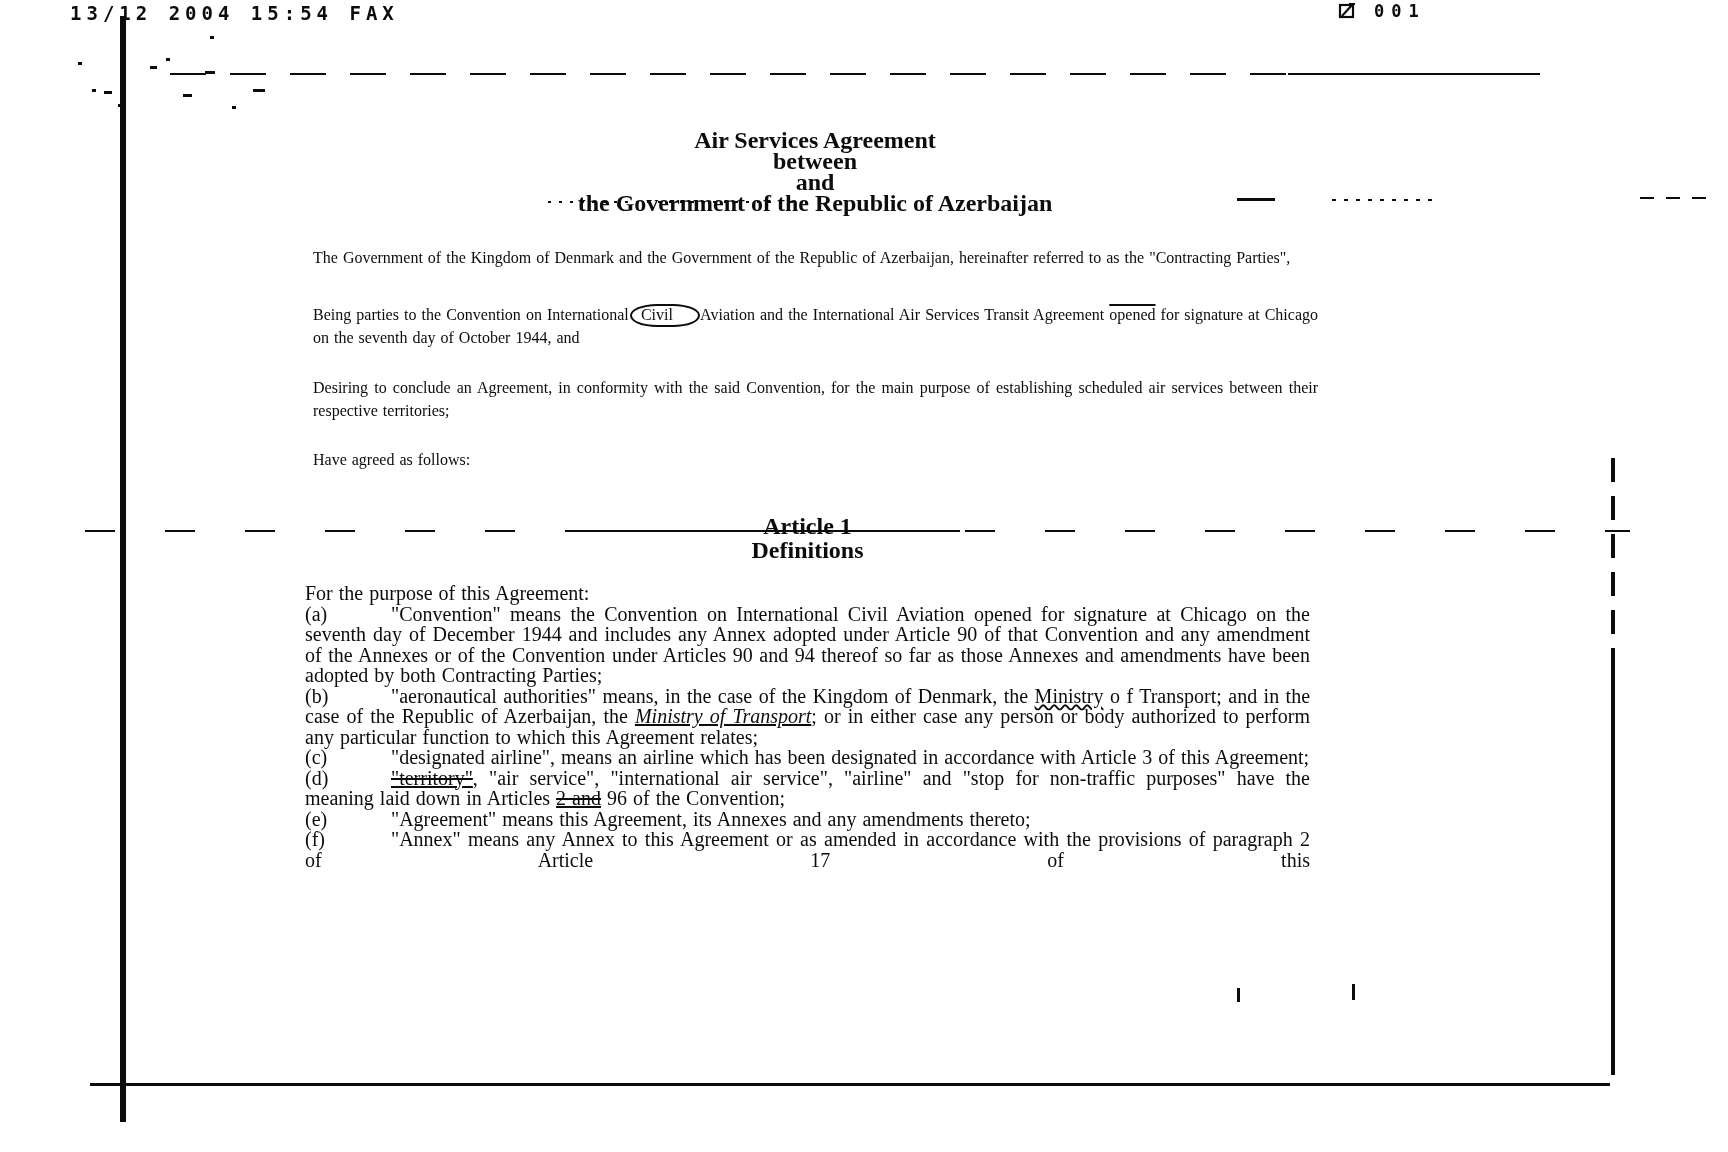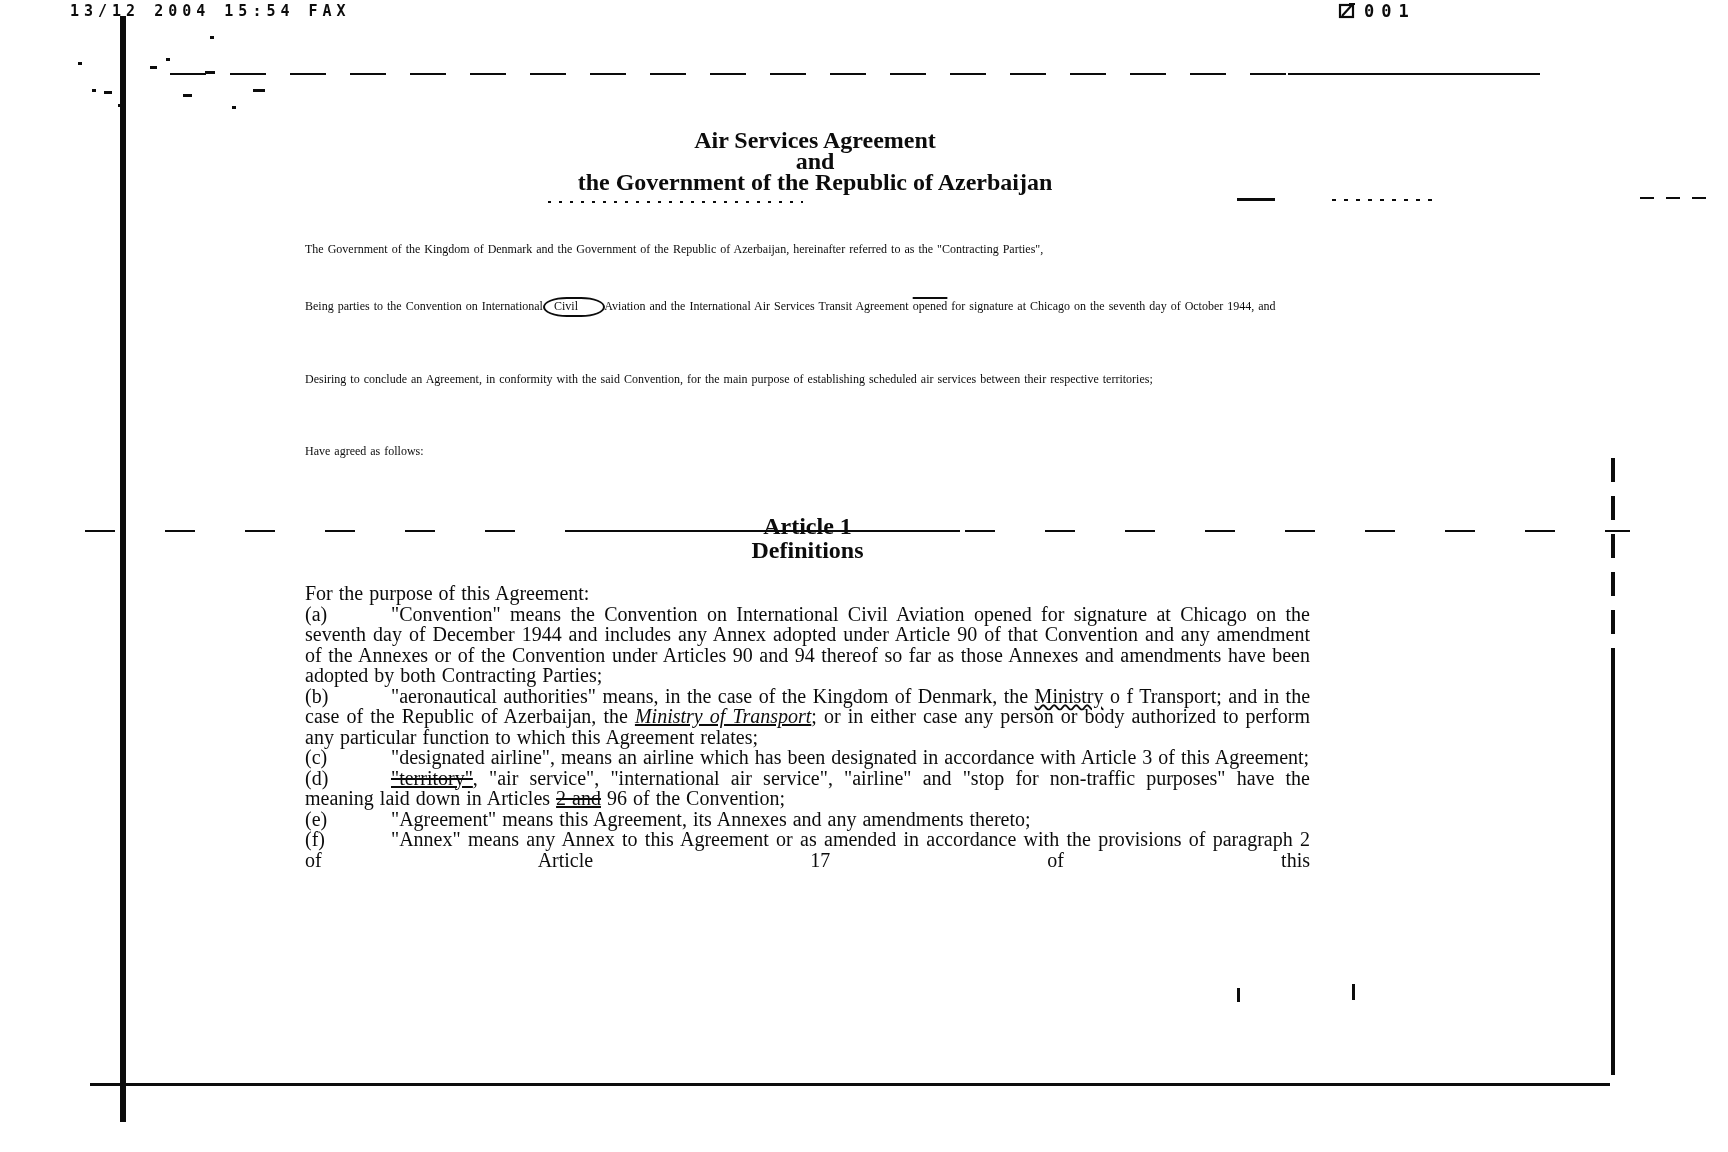--- a/index.html
+++ b/index.html
@@ -10,26 +10,26 @@
     background: #ffffff;
     overflow: hidden;
     font-family: "Liberation Serif", "DejaVu Serif", serif;
     color: #0c0c0c;
   }
 
   
   .fax-ts {
     position: absolute; left: 70px; top: 2px;
     font-family: "DejaVu Sans Mono", "Liberation Mono", monospace;
-    font-weight: bold; font-size: 15px; letter-spacing: 5px;
+    font-weight: bold; font-size: 19px; letter-spacing: 5px;
     white-space: nowrap;
   }
   .fax-page {
     position: absolute; left: 1338px; top: 1px;
-    display: flex; align-items: center; gap: 6px;
+    display: flex; align-items: center; gap: 16px;
     font-family: "DejaVu Sans Mono", "Liberation Mono", monospace;
     font-weight: bold; font-size: 17px; letter-spacing: 7px;
   }
   .fax-icon { display: inline-block; width: 20px; height: 20px; }
 
   
   .art { position: absolute; background: #0c0c0c; }
   .line-left   { left: 120px; top: 16px;  width: 6px;  height: 1106px; }
   .line-bottom { left: 90px;  top: 1083px; width: 1520px; height: 3px; }
   .line-right-solid { left: 1611px; top: 652px; width: 4px; height: 423px; }
@@ -51,22 +51,22 @@
   .tick-1 { left: 1237px; top: 988px; width: 3px; height: 14px; }
   .tick-2 { left: 1352px; top: 984px; width: 3px; height: 16px; }
   .speck { position: absolute; background: #0c0c0c; width: 4px; height: 3px; }
 
   
   .title {
     position: absolute; left: 300px; top: 130px; width: 1030px;
     text-align: center; font-weight: bold; font-size: 24px; line-height: 21px;
   }
   .para {
-    position: absolute; left: 305px; width: 1005px; margin: 0;
-    font-size: 12px; line-height: 23px; text-align: justify; word-spacing: 1px;
+    position: absolute; left: 305px; width: 1005px; margin: 8px;
+    font-size: 16px; line-height: 23px; text-align: justify; word-spacing: 1px;
   }
   .p1 { top: 238px; }
   .p2 { top: 295px; }
   .p3 { top: 368px; }
   .p4 { top: 440px; text-align: left; }
   .art-head {
     position: absolute; left: 305px; top: 514px; width: 1005px;
     text-align: center; font-weight: bold; font-size: 24px; line-height: 24px;
   }
   .defs {
@@ -127,20 +127,21 @@
   <div class="speck" style="left:150px;top:66px;width:7px"></div>
   <div class="speck" style="left:166px;top:58px"></div>
   <div class="speck" style="left:183px;top:94px;width:9px"></div>
   <div class="speck" style="left:205px;top:71px;width:10px"></div>
   <div class="speck" style="left:232px;top:106px"></div>
   <div class="speck" style="left:253px;top:89px;width:12px"></div>
   <div class="speck" style="left:210px;top:36px"></div>
 
   <div class="title">
     <div>Air Services Agreement</div>
+    <div>between</div>
     <div>and</div>
     <div>the Government of the Republic of Azerbaijan</div>
   </div>
 
   <p class="para p1">The Government of the Kingdom of Denmark and the Government of the Republic of Azerbaijan, hereinafter referred to as the "Contracting Parties",</p>
 
   <p class="para p2"><span>Being parties to the Convention on International</span> <span class="circled">Civil</span> <span>Aviation and the International Air Services Transit Agreement</span> <span class="overmark">opened</span> <span>for signature at Chicago on the seventh day of October 1944, and</span></p>
 
   <p class="para p3">Desiring to conclude an Agreement, in conformity with the said Convention, for the main purpose of establishing scheduled air services between their respective territories;</p>
   <p class="para p4">Have agreed as follows:</p>

